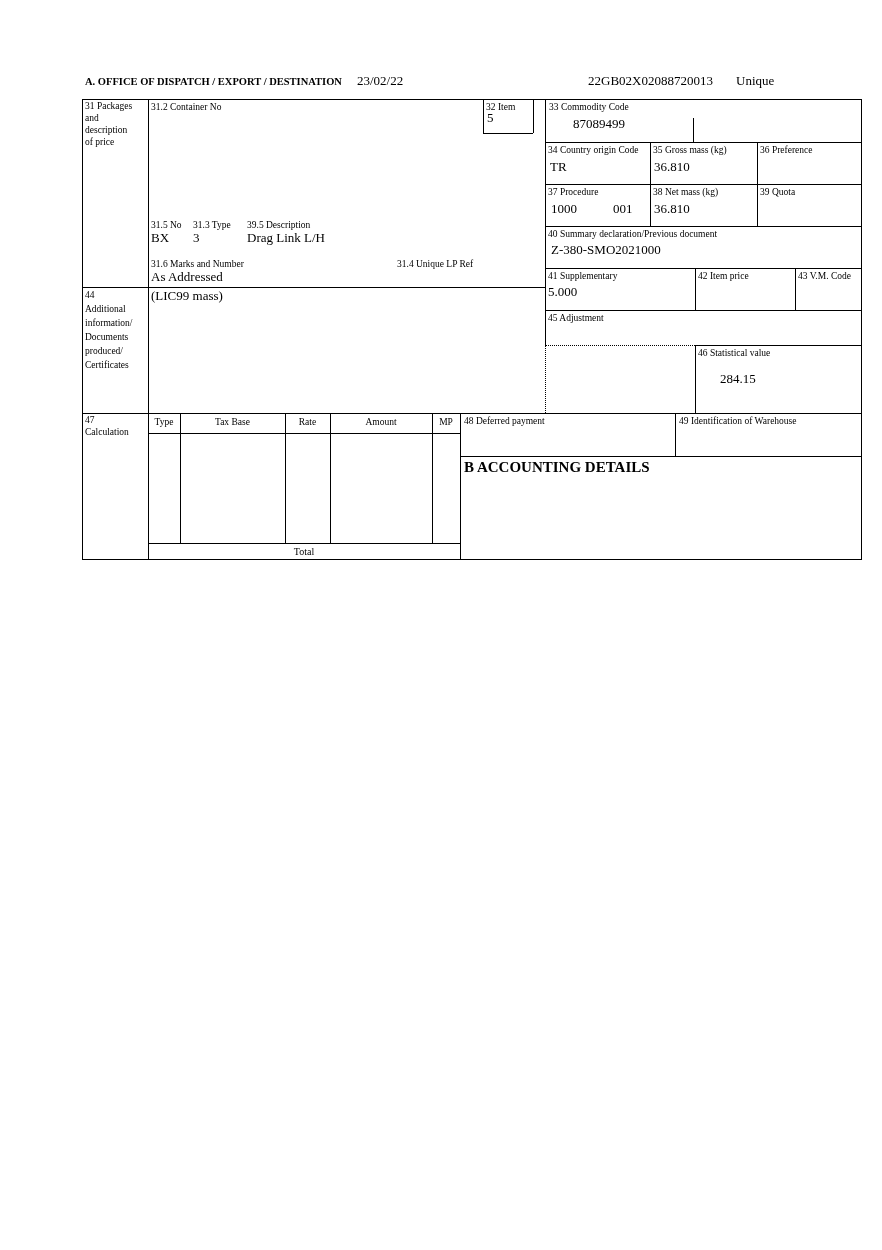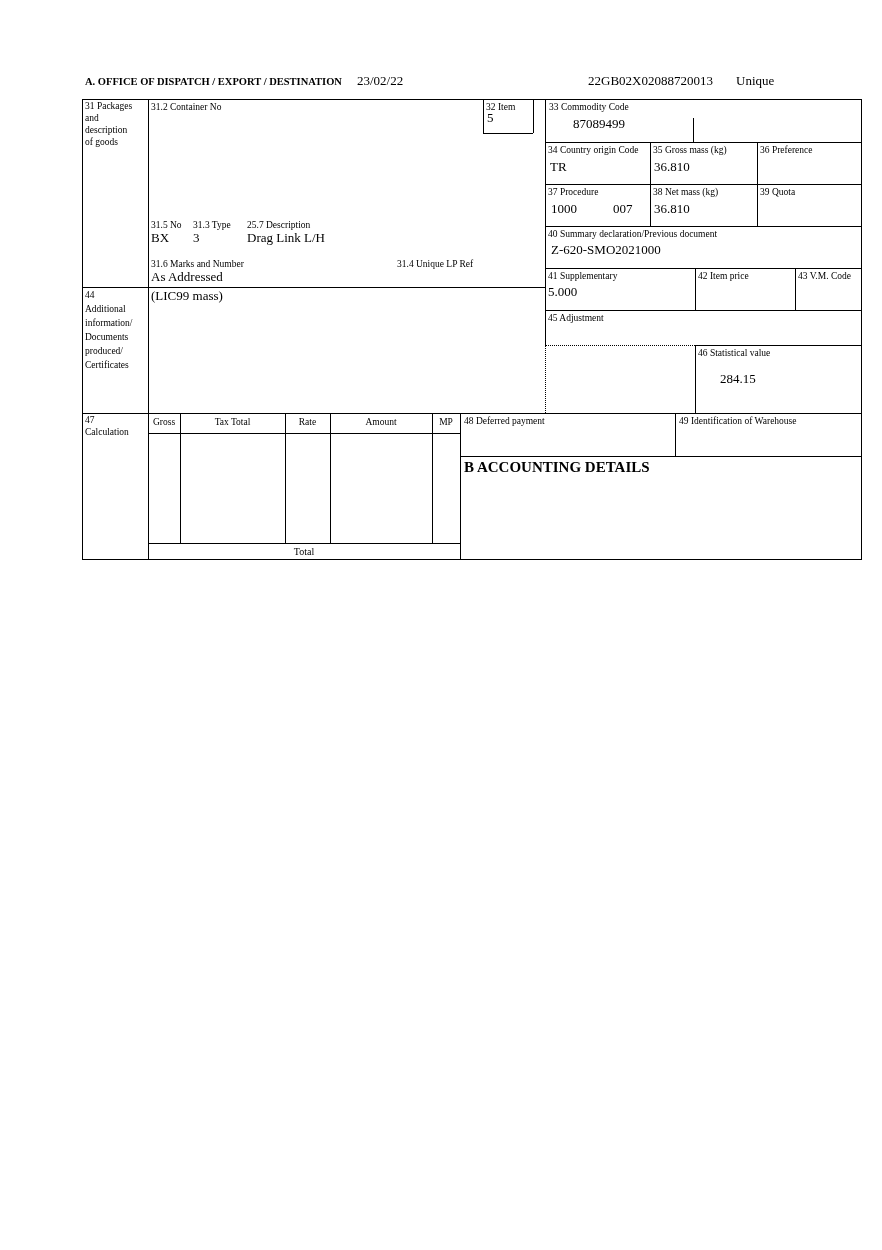--- a/index.html
+++ b/index.html
@@ -64,77 +64,77 @@
   <div class="hl" style="left:695px;top:345px;width:167px"></div>
   <div class="hdot" style="left:545px;top:345px;width:150px"></div>
   <div class="hl" style="left:82px;top:413px;width:780px"></div>
   <div class="hl" style="left:148px;top:433px;width:312px"></div>
   <div class="hl" style="left:460px;top:456px;width:402px"></div>
   <div class="hl" style="left:148px;top:543px;width:312px"></div>
 
   <div class="t lbl" style="left:85px;top:101px">31 Packages</div>
   <div class="t lbl" style="left:85px;top:113px">and</div>
   <div class="t lbl" style="left:85px;top:125px">description</div>
-  <div class="t lbl" style="left:85px;top:137px">of goods</div>
+  <div class="t lbl" style="left:85px;top:137px">of price</div>
 
   <div class="t lbl" style="left:151px;top:102px">31.2 Container No</div>
   <div class="t lbl" style="left:486px;top:102px">32 Item</div>
   <div class="t val" style="left:487px;top:111px">5</div>
 
   <div class="t lbl" style="left:549px;top:102px">33 Commodity Code</div>
   <div class="t val" style="left:573px;top:117px">87089499</div>
 
   <div class="t lbl" style="left:548px;top:145px">34 Country origin Code</div>
   <div class="t val" style="left:550px;top:160px">TR</div>
   <div class="t lbl" style="left:653px;top:145px">35 Gross mass (kg)</div>
   <div class="t val" style="left:654px;top:160px">36.810</div>
   <div class="t lbl" style="left:760px;top:145px">36 Preference</div>
 
   <div class="t lbl" style="left:548px;top:187px">37 Procedure</div>
   <div class="t val" style="left:551px;top:202px">1000</div>
-  <div class="t val" style="left:613px;top:202px">007</div>
+  <div class="t val" style="left:613px;top:202px">001</div>
   <div class="t lbl" style="left:653px;top:187px">38 Net mass (kg)</div>
   <div class="t val" style="left:654px;top:202px">36.810</div>
   <div class="t lbl" style="left:760px;top:187px">39 Quota</div>
 
   <div class="t lbl" style="left:548px;top:229px">40 Summary declaration/Previous document</div>
-  <div class="t val" style="left:551px;top:243px">Z-620-SMO2021000</div>
+  <div class="t val" style="left:551px;top:243px">Z-380-SMO2021000</div>
 
   <div class="t lbl" style="left:548px;top:271px">41 Supplementary</div>
   <div class="t val" style="left:548px;top:285px">5.000</div>
   <div class="t lbl" style="left:698px;top:271px">42 Item price</div>
   <div class="t lbl" style="left:798px;top:271px">43 V.M. Code</div>
 
   <div class="t lbl" style="left:548px;top:313px">45 Adjustment</div>
   <div class="t lbl" style="left:698px;top:348px">46 Statistical value</div>
   <div class="t val" style="left:720px;top:372px">284.15</div>
 
   <div class="t lbl" style="left:151px;top:220px">31.5 No</div>
   <div class="t lbl" style="left:193px;top:220px">31.3 Type</div>
-  <div class="t lbl" style="left:247px;top:220px">25.7 Description</div>
+  <div class="t lbl" style="left:247px;top:220px">39.5 Description</div>
   <div class="t val" style="left:151px;top:231px">BX</div>
   <div class="t val" style="left:193px;top:231px">3</div>
   <div class="t val" style="left:247px;top:231px">Drag Link L/H</div>
 
   <div class="t lbl" style="left:151px;top:259px">31.6 Marks and Number</div>
   <div class="t lbl" style="left:397px;top:259px">31.4 Unique LP Ref</div>
   <div class="t val" style="left:151px;top:270px">As Addressed</div>
 
   <div class="t lbl" style="left:85px;top:290px">44</div>
   <div class="t lbl" style="left:85px;top:304px">Additional</div>
   <div class="t lbl" style="left:85px;top:318px">information/</div>
   <div class="t lbl" style="left:85px;top:332px">Documents</div>
   <div class="t lbl" style="left:85px;top:346px">produced/</div>
   <div class="t lbl" style="left:85px;top:360px">Certificates</div>
   <div class="t val" style="left:151px;top:289px">(LIC99 mass)</div>
 
   <div class="t lbl" style="left:85px;top:415px">47</div>
   <div class="t lbl" style="left:85px;top:427px">Calculation</div>
-  <div class="t lbl ctr" style="left:148px;top:417px;width:32px">Gross</div>
-  <div class="t lbl ctr" style="left:180px;top:417px;width:105px">Tax Total</div>
+  <div class="t lbl ctr" style="left:148px;top:417px;width:32px">Type</div>
+  <div class="t lbl ctr" style="left:180px;top:417px;width:105px">Tax Base</div>
   <div class="t lbl ctr" style="left:285px;top:417px;width:45px">Rate</div>
   <div class="t lbl ctr" style="left:330px;top:417px;width:102px">Amount</div>
   <div class="t lbl ctr" style="left:432px;top:417px;width:28px">MP</div>
   <div class="t ctr" style="left:148px;top:546px;width:312px;font-size:10px">Total</div>
 
   <div class="t lbl" style="left:464px;top:416px">48 Deferred payment</div>
   <div class="t lbl" style="left:679px;top:416px">49 Identification of Warehouse</div>
   <div class="t b" style="left:464px;top:459px;font-size:15px">B ACCOUNTING DETAILS</div>
 
 </div>

